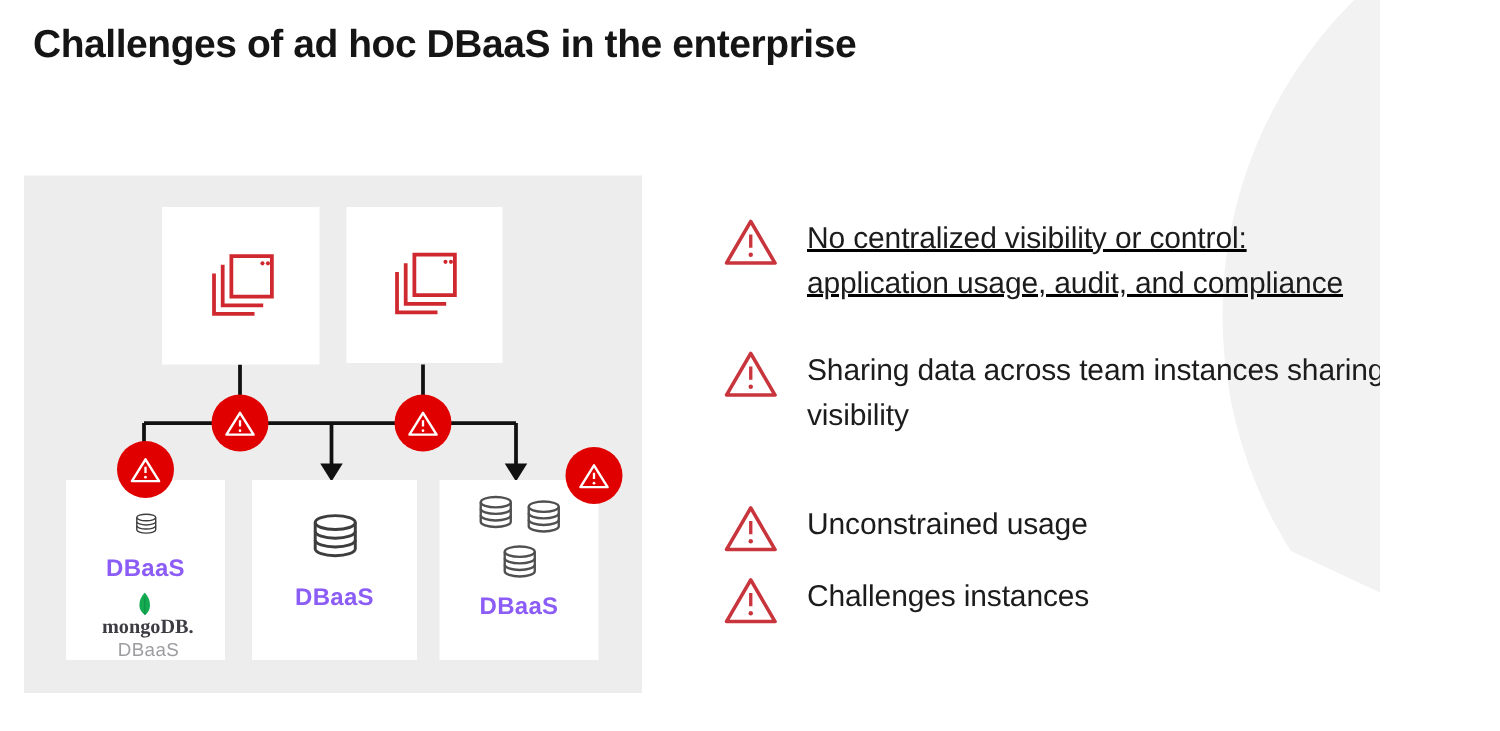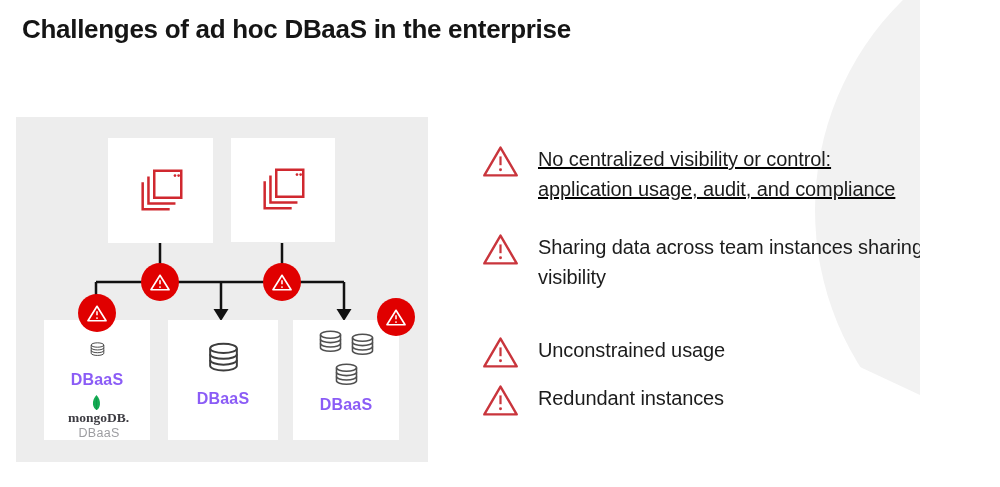--- a/index.html
+++ b/index.html
@@ -199,18 +199,18 @@
       </div>
     </div>
 
     <div class="challenge" style="top:383px;">
       <svg class="warn-tri" width="37" height="33" viewBox="0 0 40 35">
         <path d="M20,2.5 L37.5,32.5 H2.5 Z" fill="none" stroke="#c9353c" stroke-width="2.6" stroke-linejoin="round"></path>
         <path d="M20,12 V21.5" stroke="#c9353c" stroke-width="2.4"></path>
         <circle cx="20" cy="26.5" r="1.6" fill="#c9353c"></circle>
       </svg>
       <div class="ctext">
-        <div>Redundant instances</div>
+        <div>Challenges instances</div>
       </div>
     </div>
 
   </div>
 </div>
 
 </body></html>

